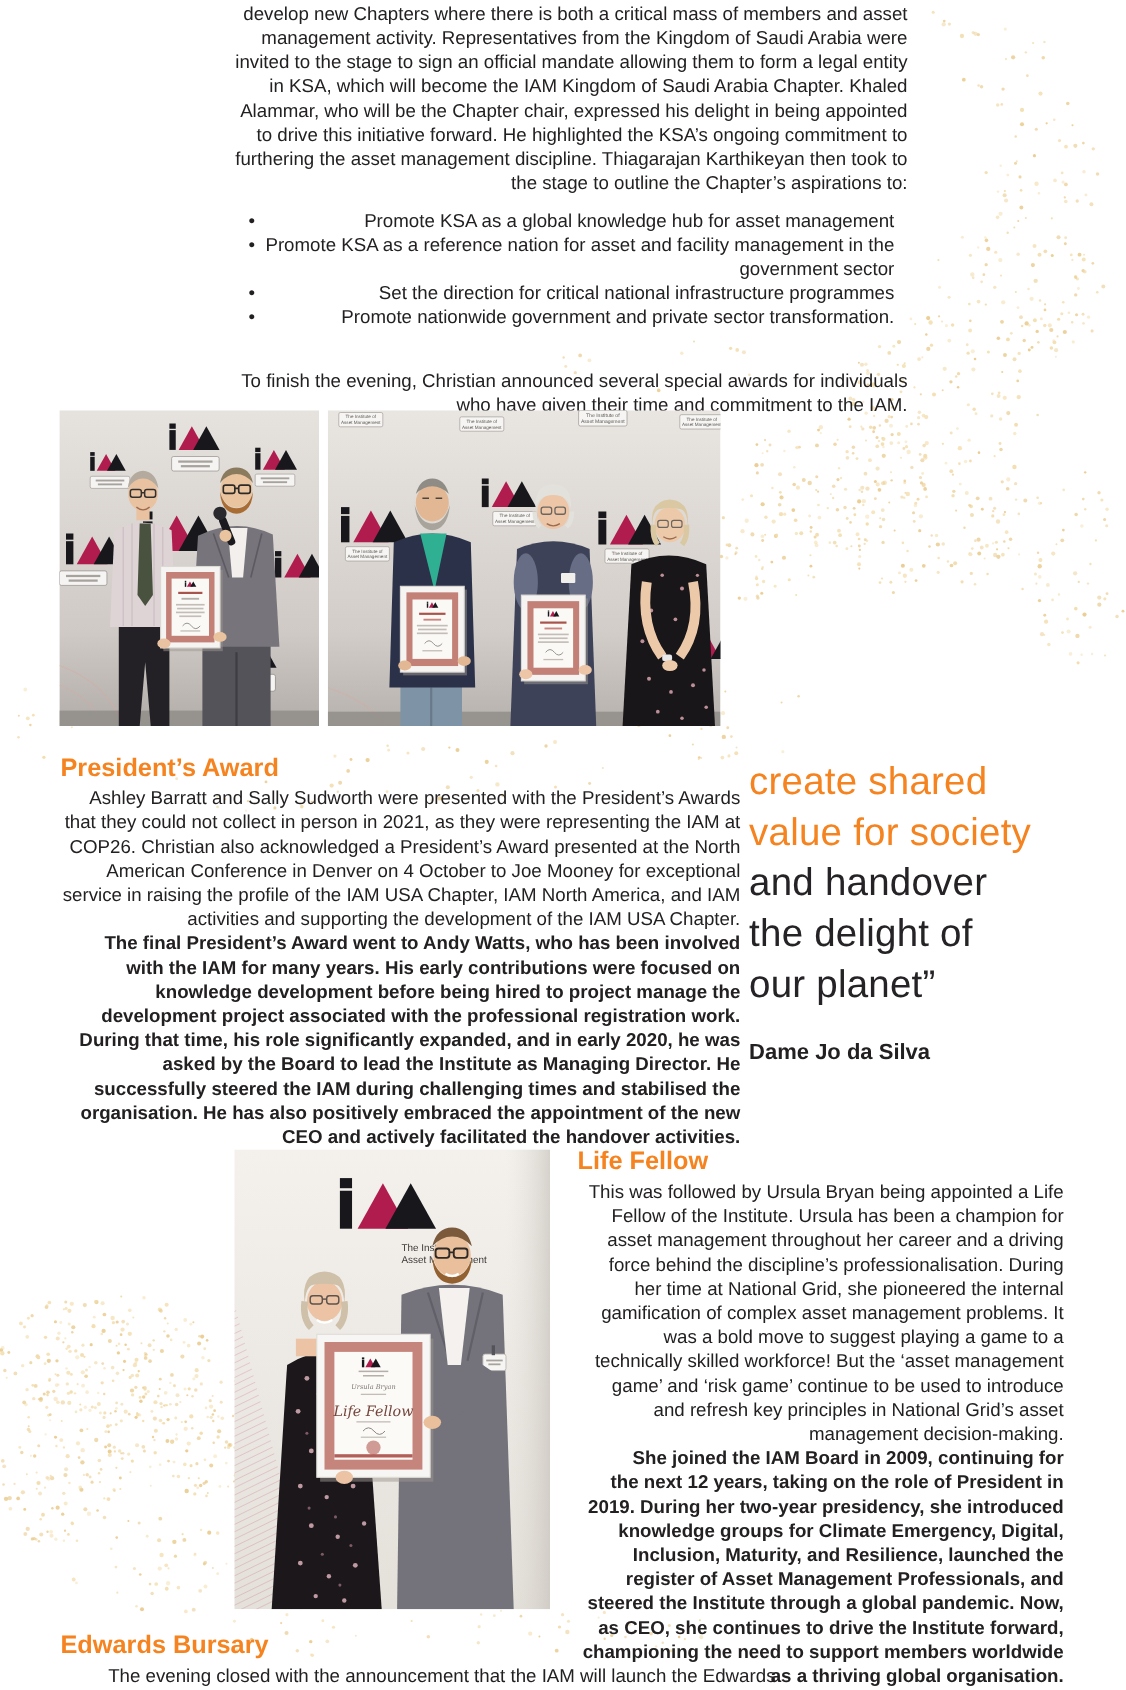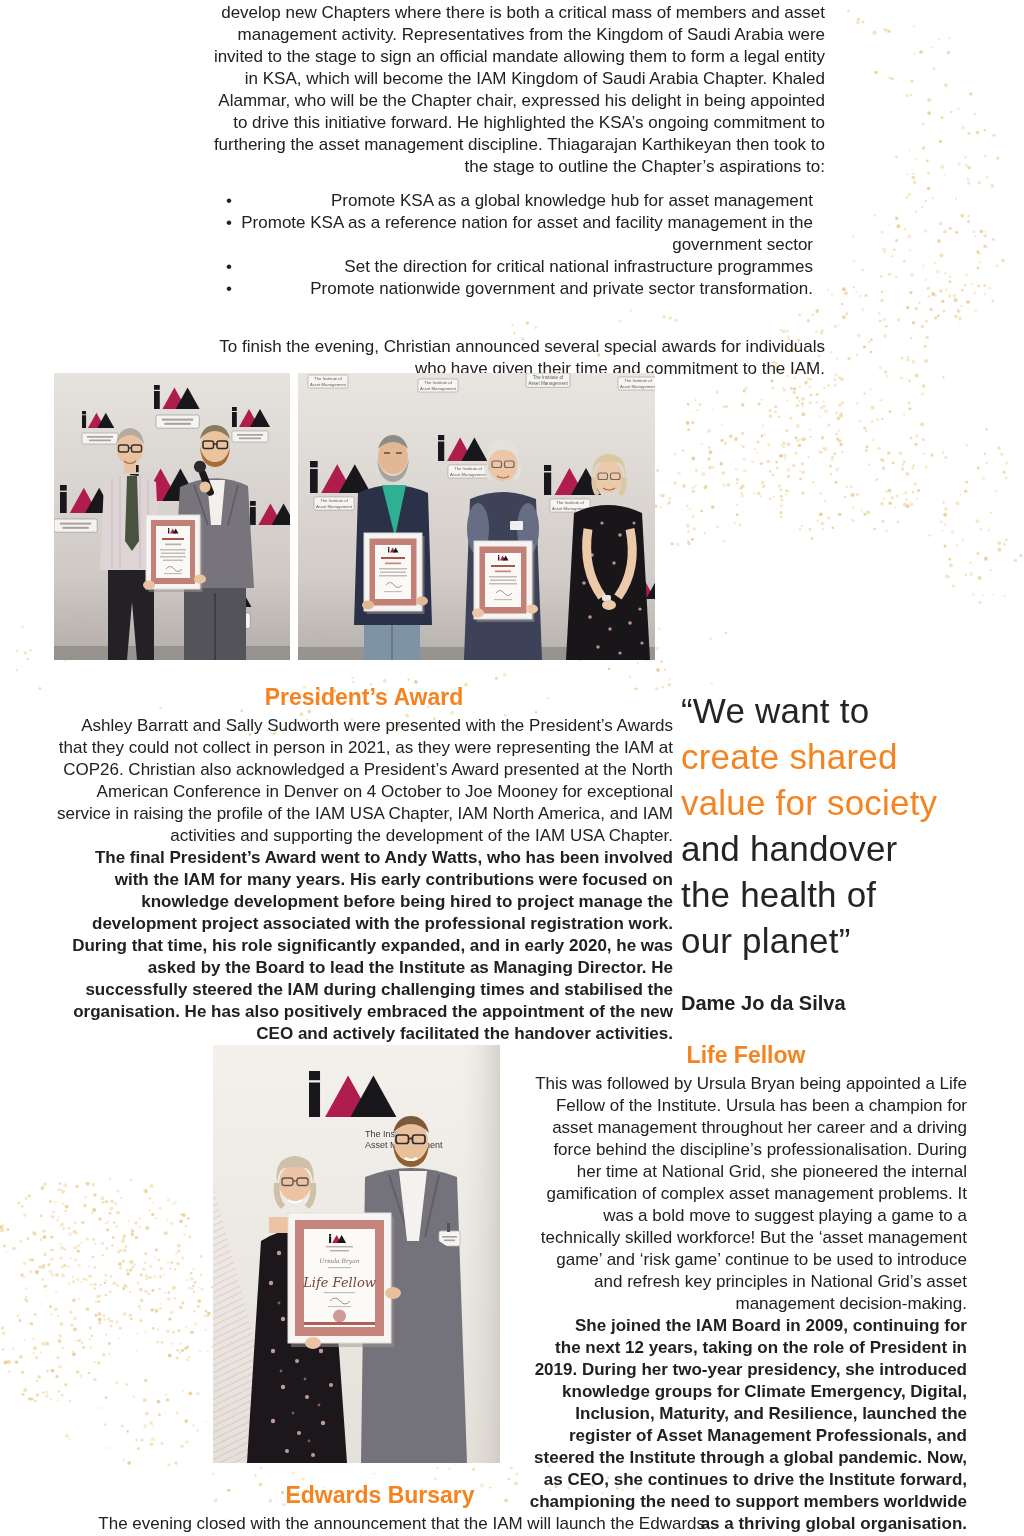--- a/index.html
+++ b/index.html
@@ -6,21 +6,21 @@
   body{width:1024px;height:1536px;position:relative;overflow:hidden;
        font-family:"Liberation Sans",sans-serif;color:var(--ink,#232021);}
   .layer{position:absolute;left:0;top:0;width:1024px;height:1536px;}
   #dots{z-index:0;pointer-events:none;}
   .content{z-index:1;}
   .abs{position:absolute;}
   p{margin:0;}
   .body-text{font-size:17px;line-height:22px;color:var(--ink,#232021);text-align:right;}
   .body-text p.indent{text-indent:28px;font-weight:bold;}
   .section-heading{font-size:23px;line-height:26px;font-weight:700;
-       color:var(--accent,#f5831f);margin:0 0 5px 0;text-align:center;}
+       color:var(--accent,#f5831f);margin:0 0 5px 0;}
   ul.aspirations{list-style:none;margin:12px;padding:0;}
   ul.aspirations li{position:relative;padding-left:13px;}
   ul.aspirations li::before{content:"\2022";position:absolute;left:1px;top:0;}
   .after-list{margin-top:36px;}
   .quote .qline{font-size:35px;line-height:46px;letter-spacing:0.2px;
        color:#262326;font-weight:400;}
   .quote .qline.orange{color:var(--accent,#f5831f);}
   .quote .attrib{font-size:20px;font-weight:700;margin-top:28px;color:#232021;}
   .photo{display:block;}
 </style>
@@ -1524,25 +1524,24 @@
   <div class="abs" style="left:55px;top:684px;width:618px;">
     <h2 class="section-heading">President’s Award</h2>
     <div class="body-text">
         <p>Ashley Barratt and Sally Sudworth were presented with the President’s Awards that they could not collect in person in 2021, as they were representing the IAM at COP26. Christian also acknowledged a President’s Award presented at the North American Conference in Denver on 4 October to Joe Mooney for exceptional service in raising the profile of the IAM USA Chapter, IAM North America, and IAM activities and supporting the development of the IAM USA Chapter.</p>
         <p class="indent">The final President’s Award went to Andy Watts, who has been involved with the IAM for many years. His early contributions were focused on knowledge development before being hired to project manage the development project associated with the professional registration work. During that time, his role significantly expanded, and in early 2020, he was asked by the Board to lead the Institute as Managing Director. He successfully steered the IAM during challenging times and stabilised the organisation. He has also positively embraced the appointment of the new CEO and actively facilitated the handover activities.</p>
       </div>
   </div>
 
   <div class="abs quote" style="left:681px;top:688px;width:335px;">
     <div>
-        <div class="qline">“We want to</div>
         <div class="qline orange">create shared</div>
         <div class="qline orange">value for society</div>
         <div class="qline">and handover</div>
-        <div class="qline">the health of</div>
+        <div class="qline">the delight of</div>
         <div class="qline">our planet”</div>
       </div>
     <div class="attrib">Dame Jo da Silva</div>
   </div>
 
   <svg class="photo abs" style="left:213px;top:1045px;" width="287" height="418" viewBox="0 0 287 418" xmlns="http://www.w3.org/2000/svg">
     <defs>
       <linearGradient id="p3bg" x1="0" y1="0" x2="0" y2="1">
         <stop offset="0" stop-color="#f4f1ed"></stop>
           <stop offset="1" stop-color="#e4e0da"></stop>

